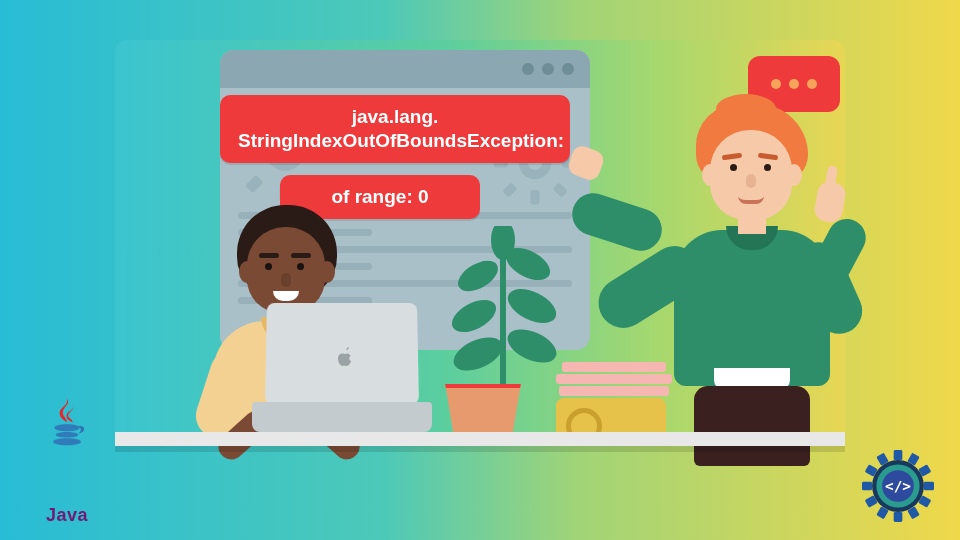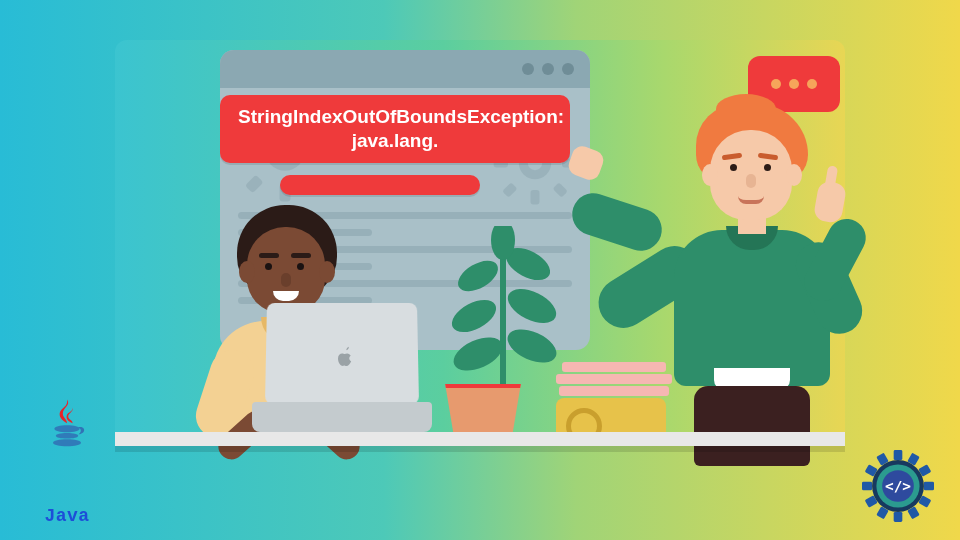--- a/index.html
+++ b/index.html
@@ -103,21 +103,21 @@
   .p2 .collar{position:absolute;left:106px;top:122px;width:52px;height:24px;background:#247556;border-radius:0 0 28px 28px;}
   .p2 .armL{position:absolute;left:4px;top:128px;width:50px;height:110px;background:#2e8e6a;border-radius:26px;transform:rotate(58deg);}
   .p2 .foreL{position:absolute;left:-24px;top:72px;width:42px;height:92px;background:#2e8e6a;border-radius:22px;transform:rotate(108deg);}
   .p2 .handL{position:absolute;left:-50px;top:44px;width:32px;height:30px;background:#f6c9a9;border-radius:10px;transform:rotate(20deg);}
   .p2 .armR{position:absolute;left:186px;top:136px;width:46px;height:96px;background:#2e8e6a;border-radius:24px;transform:rotate(-24deg);}
   .p2 .foreR{position:absolute;left:196px;top:112px;width:38px;height:88px;background:#2e8e6a;border-radius:20px;transform:rotate(28deg);}
   .p2 .handR{position:absolute;left:196px;top:78px;width:28px;height:40px;background:#f6c9a9;border-radius:12px;transform:rotate(10deg);}
   .p2 .handR::after{content:"";position:absolute;left:6px;top:-16px;width:10px;height:22px;background:#f6c9a9;border-radius:6px;}
   
   .java-logo { position:absolute; left:30px; bottom:14px; width:74px; text-align:center;}
-  .java-logo .txt{font-family: Liberation Mono, monospace; font-weight:bold; color:#1d4ed8; letter-spacing:0.5px; font-size:18px;margin-top:48px;}
+  .java-logo .txt{font-family: Liberation Sans, sans-serif; font-weight:bold; color:#701a75; letter-spacing:0.5px; font-size:18px;margin-top:48px;}
   .delft { position:absolute; right:26px; bottom:18px; display:flex; align-items:center; gap:8px;}
   .delft .txt{ font-size:36px; font-weight:400; color:#2e4a9e; font-family: "Segoe UI", Arial, sans-serif;}
   .delft .txt b{ color:#1a2f7a; font-weight:600;}
 </style>
 </head>
 <body>
 
 <div class="inner"></div>
 
 <div class="browser">
@@ -161,24 +161,25 @@
     <div class="bar"></div>
       <div class="bar sm"></div>
     <div class="bar"></div>
       <div class="bar sm"></div>
     <div class="bar"></div>
       <div class="bar sm"></div>
   </div>
 </div>
 
 <div class="error-box err1">
+  <div>java.lang.</div>
   <div>StringIndexOutOfBoundsException:</div>
-  <div>java.lang.</div>
 </div>
 <div class="error-box err2">
+  <div>of range: 0</div>
 </div>
 
 <div class="speech">
   <div class="sdot"></div>
   <div class="sdot"></div>
   <div class="sdot"></div>
 </div>
 
 <div class="p1">
   <div class="hair"></div>

